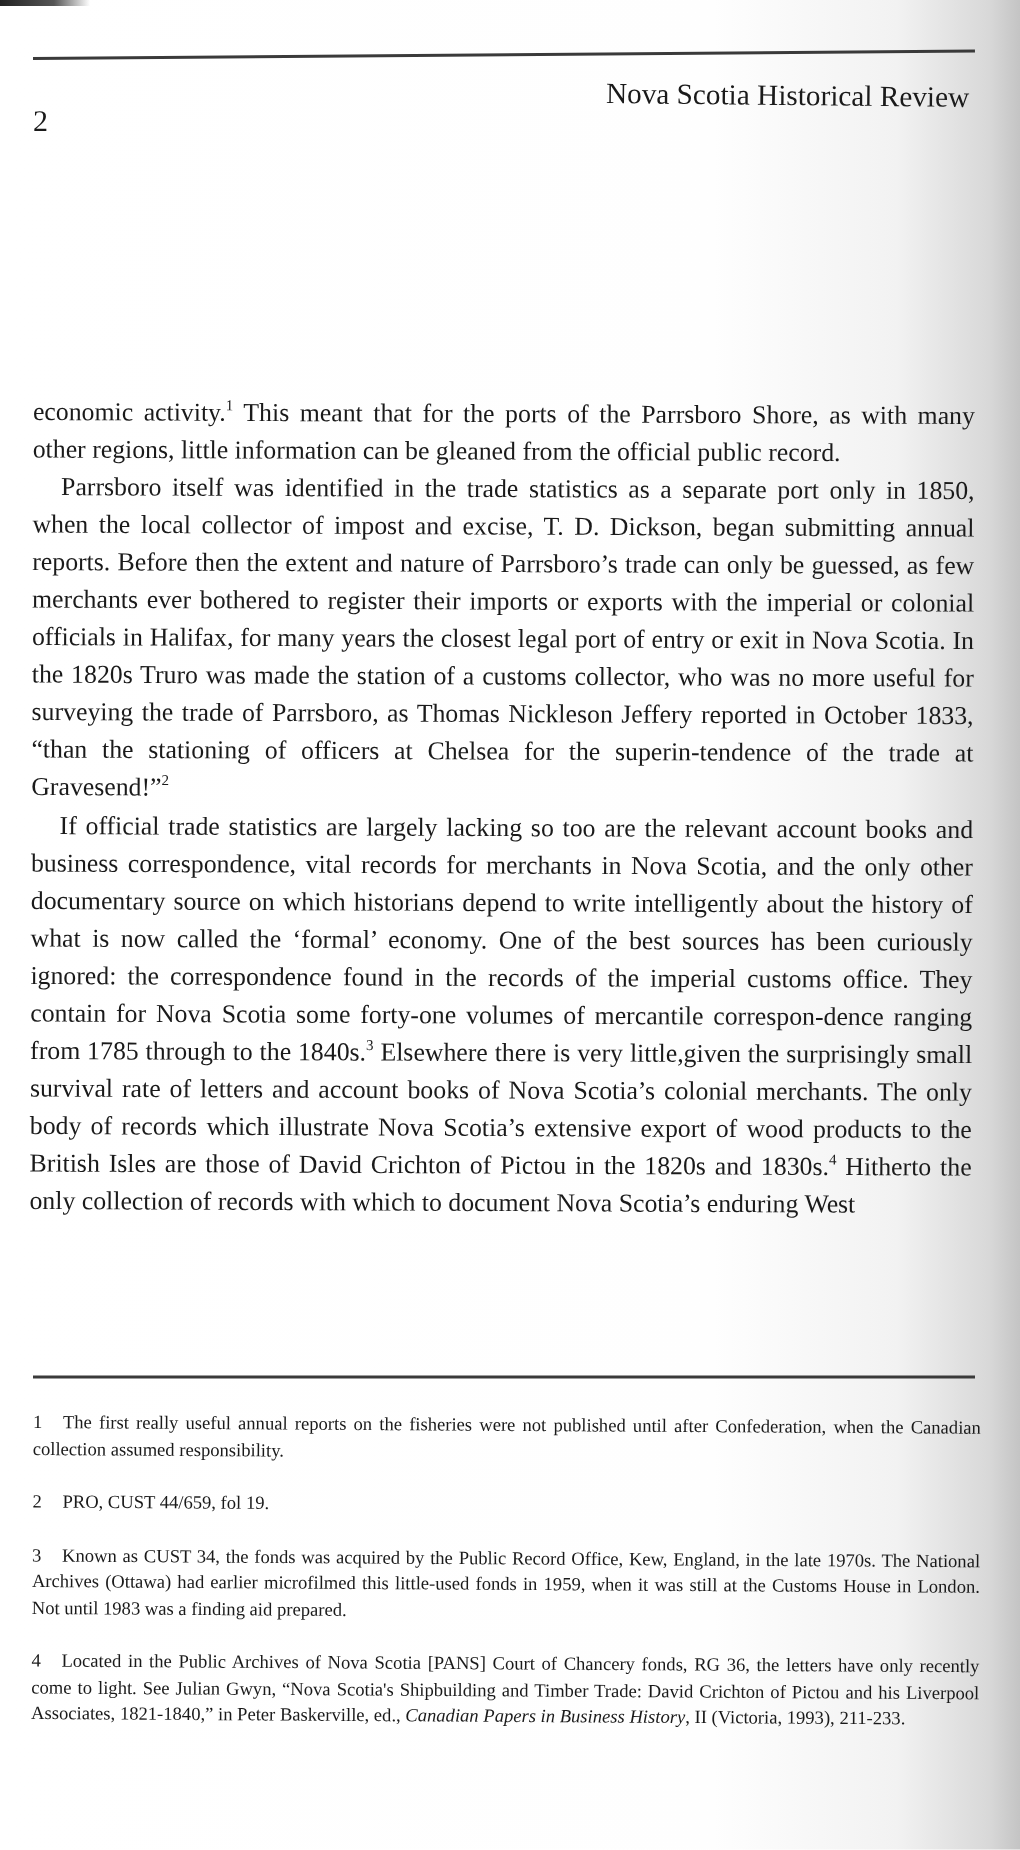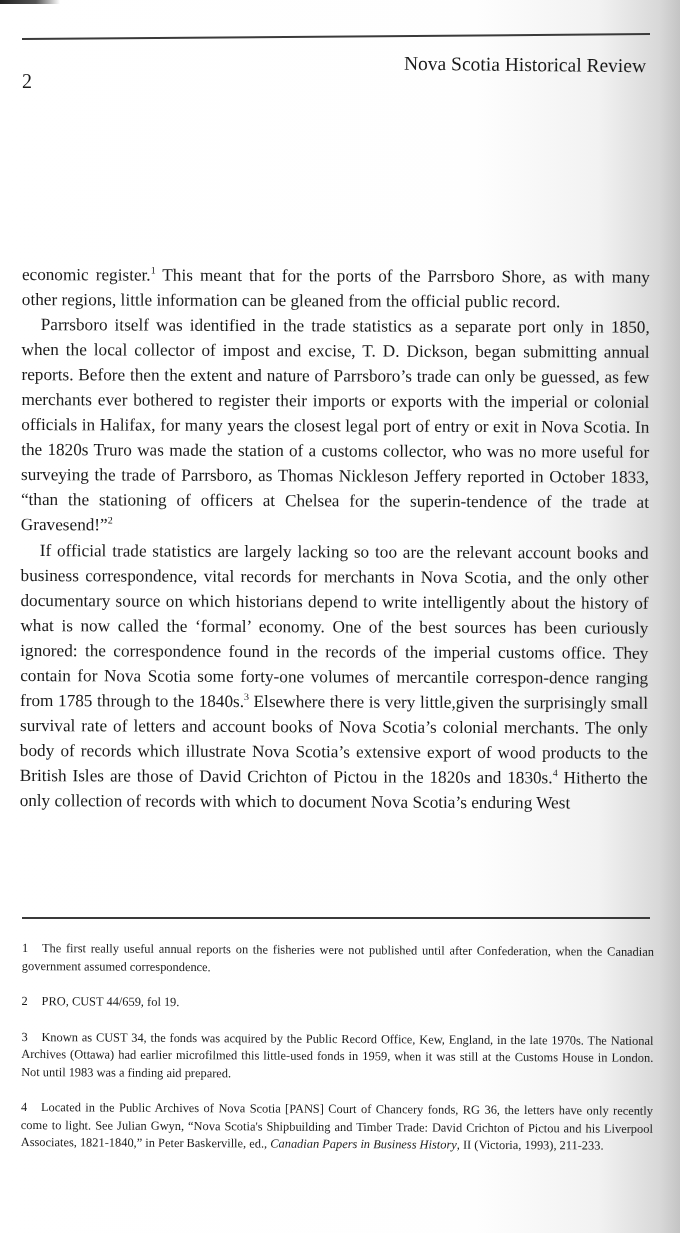--- a/index.html
+++ b/index.html
@@ -100,35 +100,35 @@
 </head>
 <body>
 
 <div class="corner-smudge"></div>
 <div class="header-rule"></div>
 <div class="page-number">2</div>
 <div class="running-head">Nova Scotia Historical Review</div>
 
 <div class="body-text">
   <p>
-    <span>economic register.</span><sup>1</sup><span> This meant that for the ports of the Parrsboro Shore, as with many other regions, little information can be gleaned from the official public record.</span>
+    <span>economic activity.</span><sup>1</sup><span> This meant that for the ports of the Parrsboro Shore, as with many other regions, little information can be gleaned from the official public record.</span>
   </p>
   <p class="indent">
     <span>Parrsboro itself was identified in the trade statistics as a separate port only in 1850, when the local collector of impost and excise, T. D. Dickson, began submitting annual reports. Before then the extent and nature of Parrsboro’s trade can only be guessed, as few merchants ever bothered to register their imports or exports with the imperial or colonial officials in Halifax, for many years the closest legal port of entry or exit in Nova Scotia. In the 1820s Truro was made the station of a customs collector, who was no more useful for surveying the trade of Parrsboro, as Thomas Nickleson Jeffery reported in October 1833, “than the stationing of officers at Chelsea for the superin-tendence of the trade at Gravesend!”</span><sup>2</sup>
   </p>
   <p class="indent">
     <span>If official trade statistics are largely lacking so too are the relevant account books and business correspondence, vital records for merchants in Nova Scotia, and the only other documentary source on which historians depend to write intelligently about the history of what is now called the ‘formal’ economy. One of the best sources has been curiously ignored: the correspondence found in the records of the imperial customs office. They contain for Nova Scotia some forty-one volumes of mercantile correspon-dence ranging from 1785 through to the 1840s.</span><sup>3</sup><span> Elsewhere there is very little,given the surprisingly small survival rate of letters and account books of Nova Scotia’s colonial merchants. The only body of records which illustrate Nova Scotia’s extensive export of wood products to the British Isles are those of David Crichton of Pictou in the 1820s and 1830s.</span><sup>4</sup><span> Hitherto the only collection of records with which to document Nova Scotia’s enduring West</span>
   </p>
 </div>
 
 <div class="footnote-rule"></div>
 
 <div class="footnotes">
   <p class="footnote">
-    <span class="fn-num">1</span><span>The first really useful annual reports on the fisheries were not published until after Confederation, when the Canadian government assumed correspondence.</span>
+    <span class="fn-num">1</span><span>The first really useful annual reports on the fisheries were not published until after Confederation, when the Canadian collection assumed responsibility.</span>
   </p>
   <p class="footnote">
     <span class="fn-num">2</span><span>PRO, CUST 44/659, fol 19.</span>
   </p>
   <p class="footnote">
     <span class="fn-num">3</span><span>Known as CUST 34, the fonds was acquired by the Public Record Office, Kew, England, in the late 1970s. The National Archives (Ottawa) had earlier microfilmed this little-used fonds in 1959, when it was still at the Customs House in London. Not until 1983 was a finding aid prepared.</span>
   </p>
   <p class="footnote">
     <span class="fn-num">4</span><span>Located in the Public Archives of Nova Scotia [PANS] Court of Chancery fonds, RG 36, the letters have only recently come to light. See Julian Gwyn, “Nova Scotia's Shipbuilding and Timber Trade: David Crichton of Pictou and his Liverpool Associates, 1821-1840,” in Peter Baskerville, ed., </span><span class="fn-italic">Canadian Papers in Business History</span><span>, II (Victoria, 1993), 211-233.</span>
   </p>

